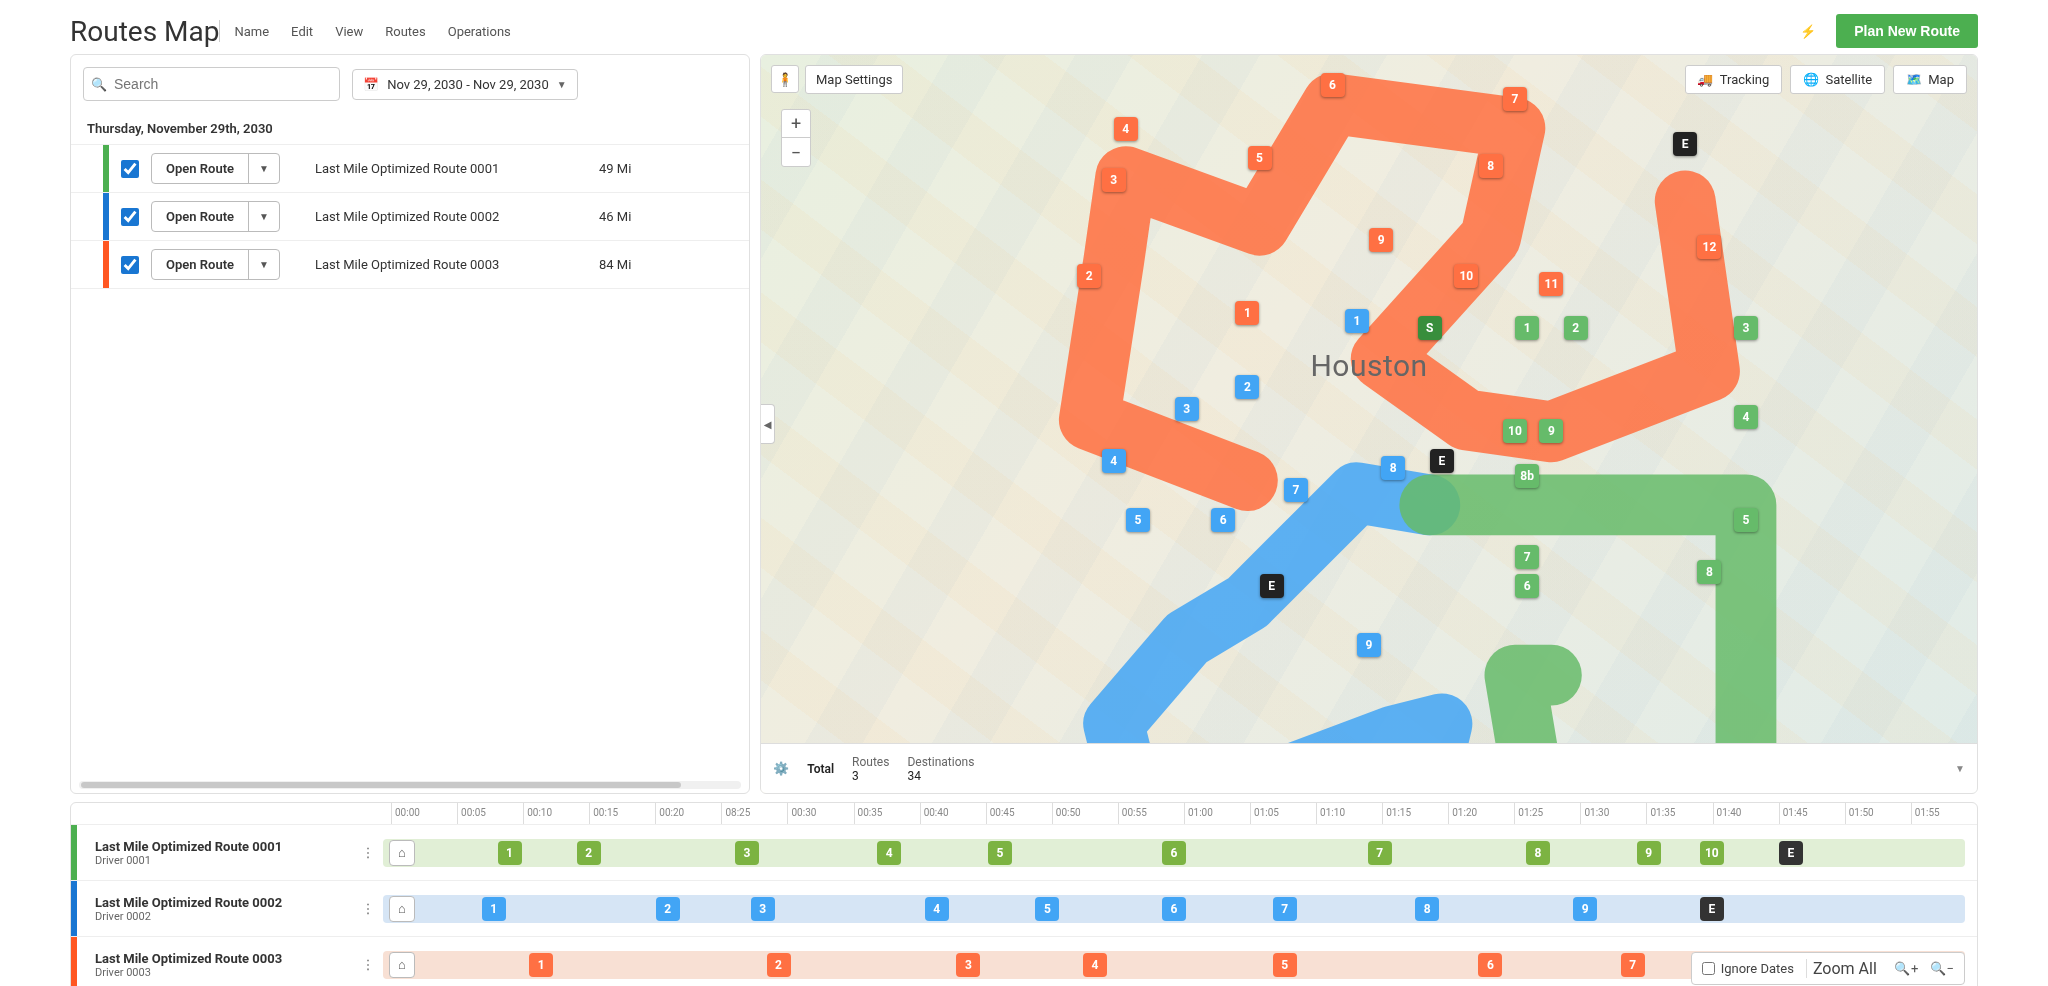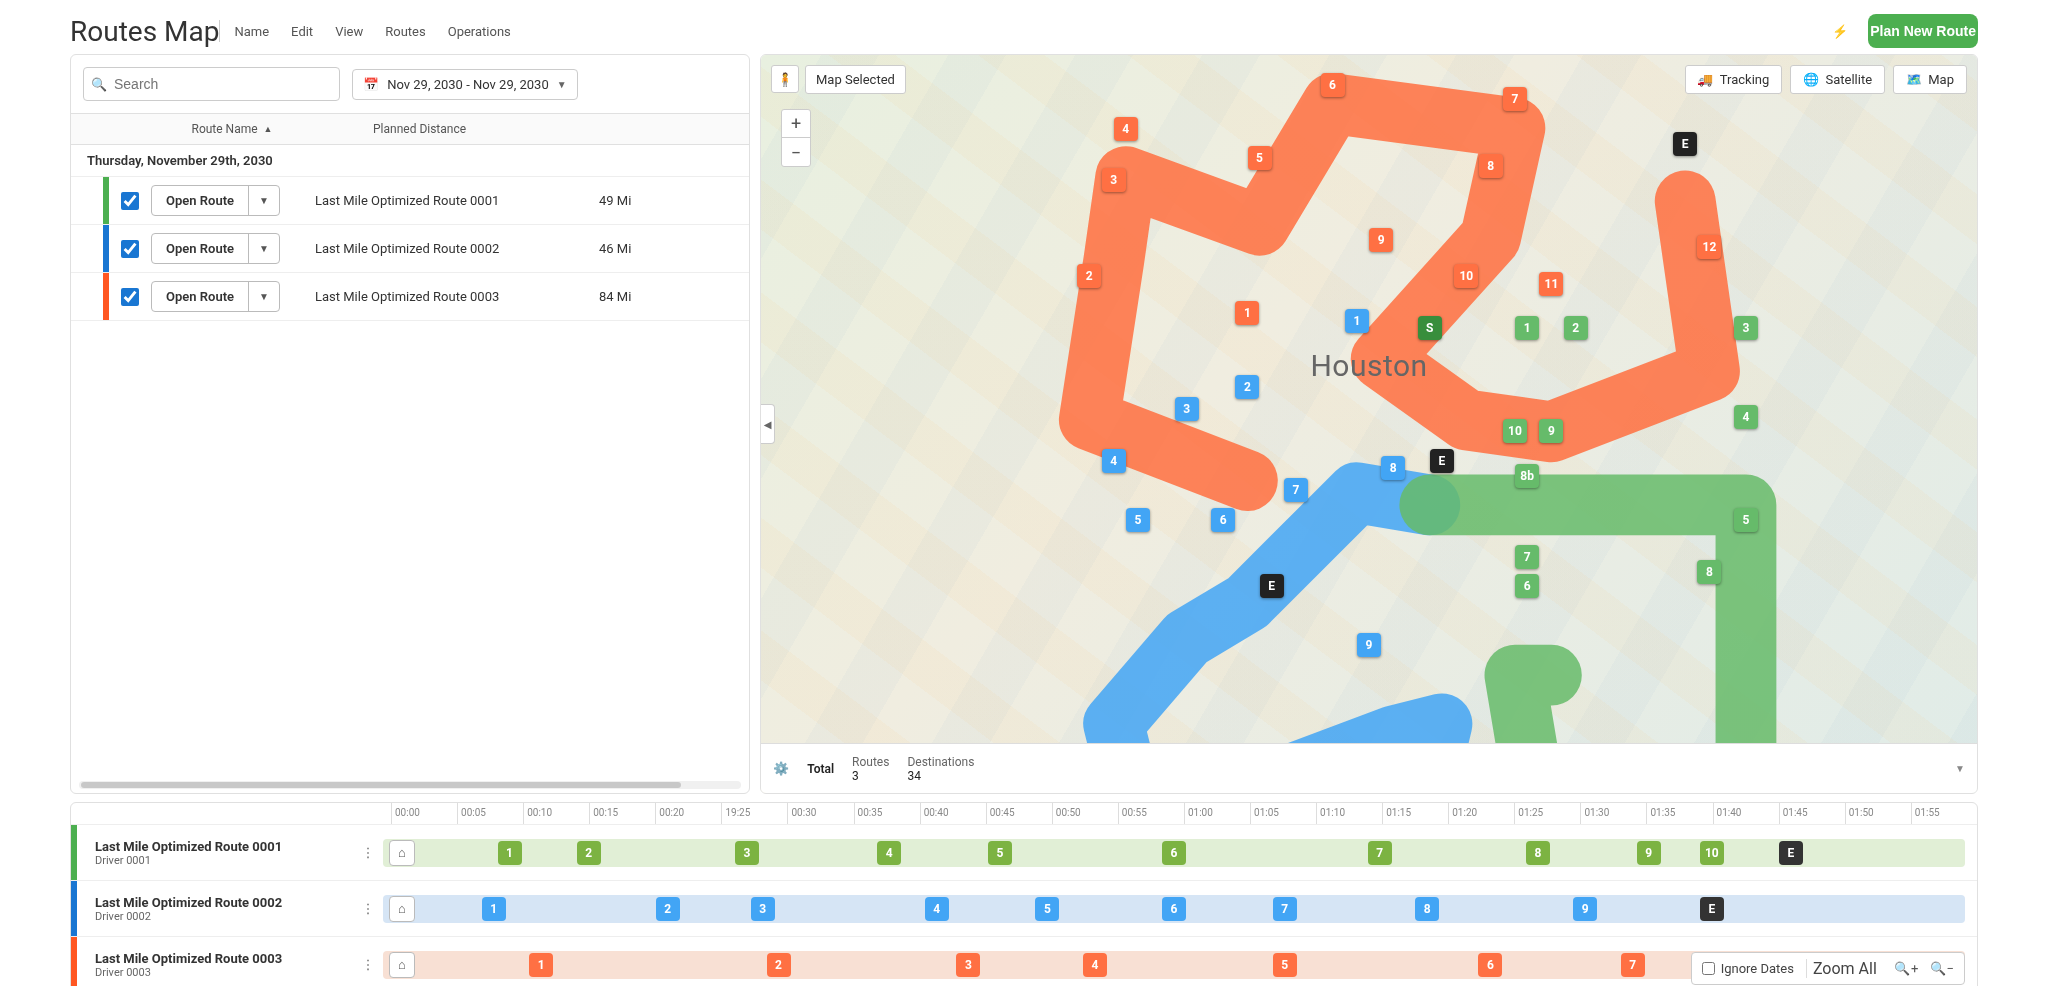--- a/index.html
+++ b/index.html
@@ -7,21 +7,21 @@
 .app { width: 2048px; height: 986px; padding: 8px 70px 0 70px; position: relative; }
 
 
 .hdr { display: flex; align-items: center; height: 46px; }
 .title { font-size: 28px; font-weight: 400; color: #333; }
 .menu-div { width: 1px; height: 22px; background: #ccc; margin-right: 14px; }
 .menu { display: flex; gap: 22px; }
 .menu-item { color: #555; cursor: pointer; }
 .hdr-sp { flex: 1; }
 .bolt { width: 28px; height: 28px; display: flex; align-items: center; justify-content: center; color: #555; margin-right: 14px; border-radius: 4px; }
-.plan-btn { background: #4caf50; color: #fff; border: none; padding: 9px 2px; border-radius: 8px; font-weight: 600; font-size: 14px; cursor: pointer; }
+.plan-btn { background: #4caf50; color: #fff; border: none; padding: 9px 18px; border-radius: 3px; font-weight: 600; font-size: 14px; cursor: pointer; }
 
 
 .main { display: flex; gap: 10px; height: 740px; }
 .left { width: 680px; border: 1px solid #e0e0e0; border-radius: 6px; display: flex; flex-direction: column; }
 .right { flex: 1; position: relative; border-radius: 6px; overflow: hidden; border: 1px solid #e0e0e0; }
 
 
 .search-row { padding: 12px; display: flex; gap: 12px; align-items: center; }
 .search-box { position: relative; flex: 0 0 257px; }
 .search-box input { width: 100%; padding: 8px 8px 8px 30px; border: 1px solid #ccc; border-radius: 4px; font-size: 14px; }
@@ -142,27 +142,20 @@
    <div class="search-row">
     <div class="search-box">
      <span class="si">🔍</span>
      <input type="text" placeholder="Search" style="">
     </div>
     <div class="date-box">
      <span class="ci">📅</span>
      <span>Nov 29, 2030 - Nov 29, 2030</span>
      <span class="dd">▼</span>
     </div>
-   </div>
-   <div class="thead">
-    <div class="c1">
-            <span>Route Name</span>
-            <span class="sort-ic">▲</span>
-          </div>
-    <div class="c2">Planned Distance</div>
    </div>
    <div class="date-hdr">Thursday, November 29th, 2030</div>
    <div id="route-rows">
           <div class="route-row">
             <div class="rcolor rc-green"></div>
   <div class="rchk">
               <input type="checkbox" checked="" style="">
             </div>
   <div class="ropen">
               <div class="open-btn">
@@ -249,21 +242,21 @@
           <div class="mk g" style="left: 65%; top: 51%;">9</div>
           <div class="mk g" style="left: 62%; top: 51%;">10</div>
           <div class="mk g" style="left: 63%; top: 57%;">8b</div>
           <div class="mk k" style="left: 76%; top: 12%;">E</div>
           <div class="mk k" style="left: 56%; top: 55%;">E</div>
           <div class="mk k" style="left: 42%; top: 72%;">E</div>
           <div class="mk s" style="left: 55%; top: 37%;">S</div>
         </div>
    <div class="map-ctrl-tl">
     <div class="pegman">🧍</div>
-    <div class="map-settings">Map Selected</div>
+    <div class="map-settings">Map Settings</div>
    </div>
    <div class="zoom-vert">
     <div>+</div>
     <div>−</div>
    </div>
    <div class="map-ctrl-tr">
     <div class="map-btn">
             <span>🚚</span>
             <span>Tracking</span>
           </div>
@@ -295,21 +288,21 @@
   </div>
  </div>
 
  <div class="timeline">
   <div class="tl-ruler" id="tl-ruler">
         <div class="tick">00:00</div>
         <div class="tick">00:05</div>
         <div class="tick">00:10</div>
         <div class="tick">00:15</div>
         <div class="tick">00:20</div>
-        <div class="tick">19:25</div>
+        <div class="tick">08:25</div>
         <div class="tick">00:30</div>
         <div class="tick">00:35</div>
         <div class="tick">00:40</div>
         <div class="tick">00:45</div>
         <div class="tick">00:50</div>
         <div class="tick">00:55</div>
         <div class="tick">01:00</div>
         <div class="tick">01:05</div>
         <div class="tick">01:10</div>
         <div class="tick">01:15</div>

